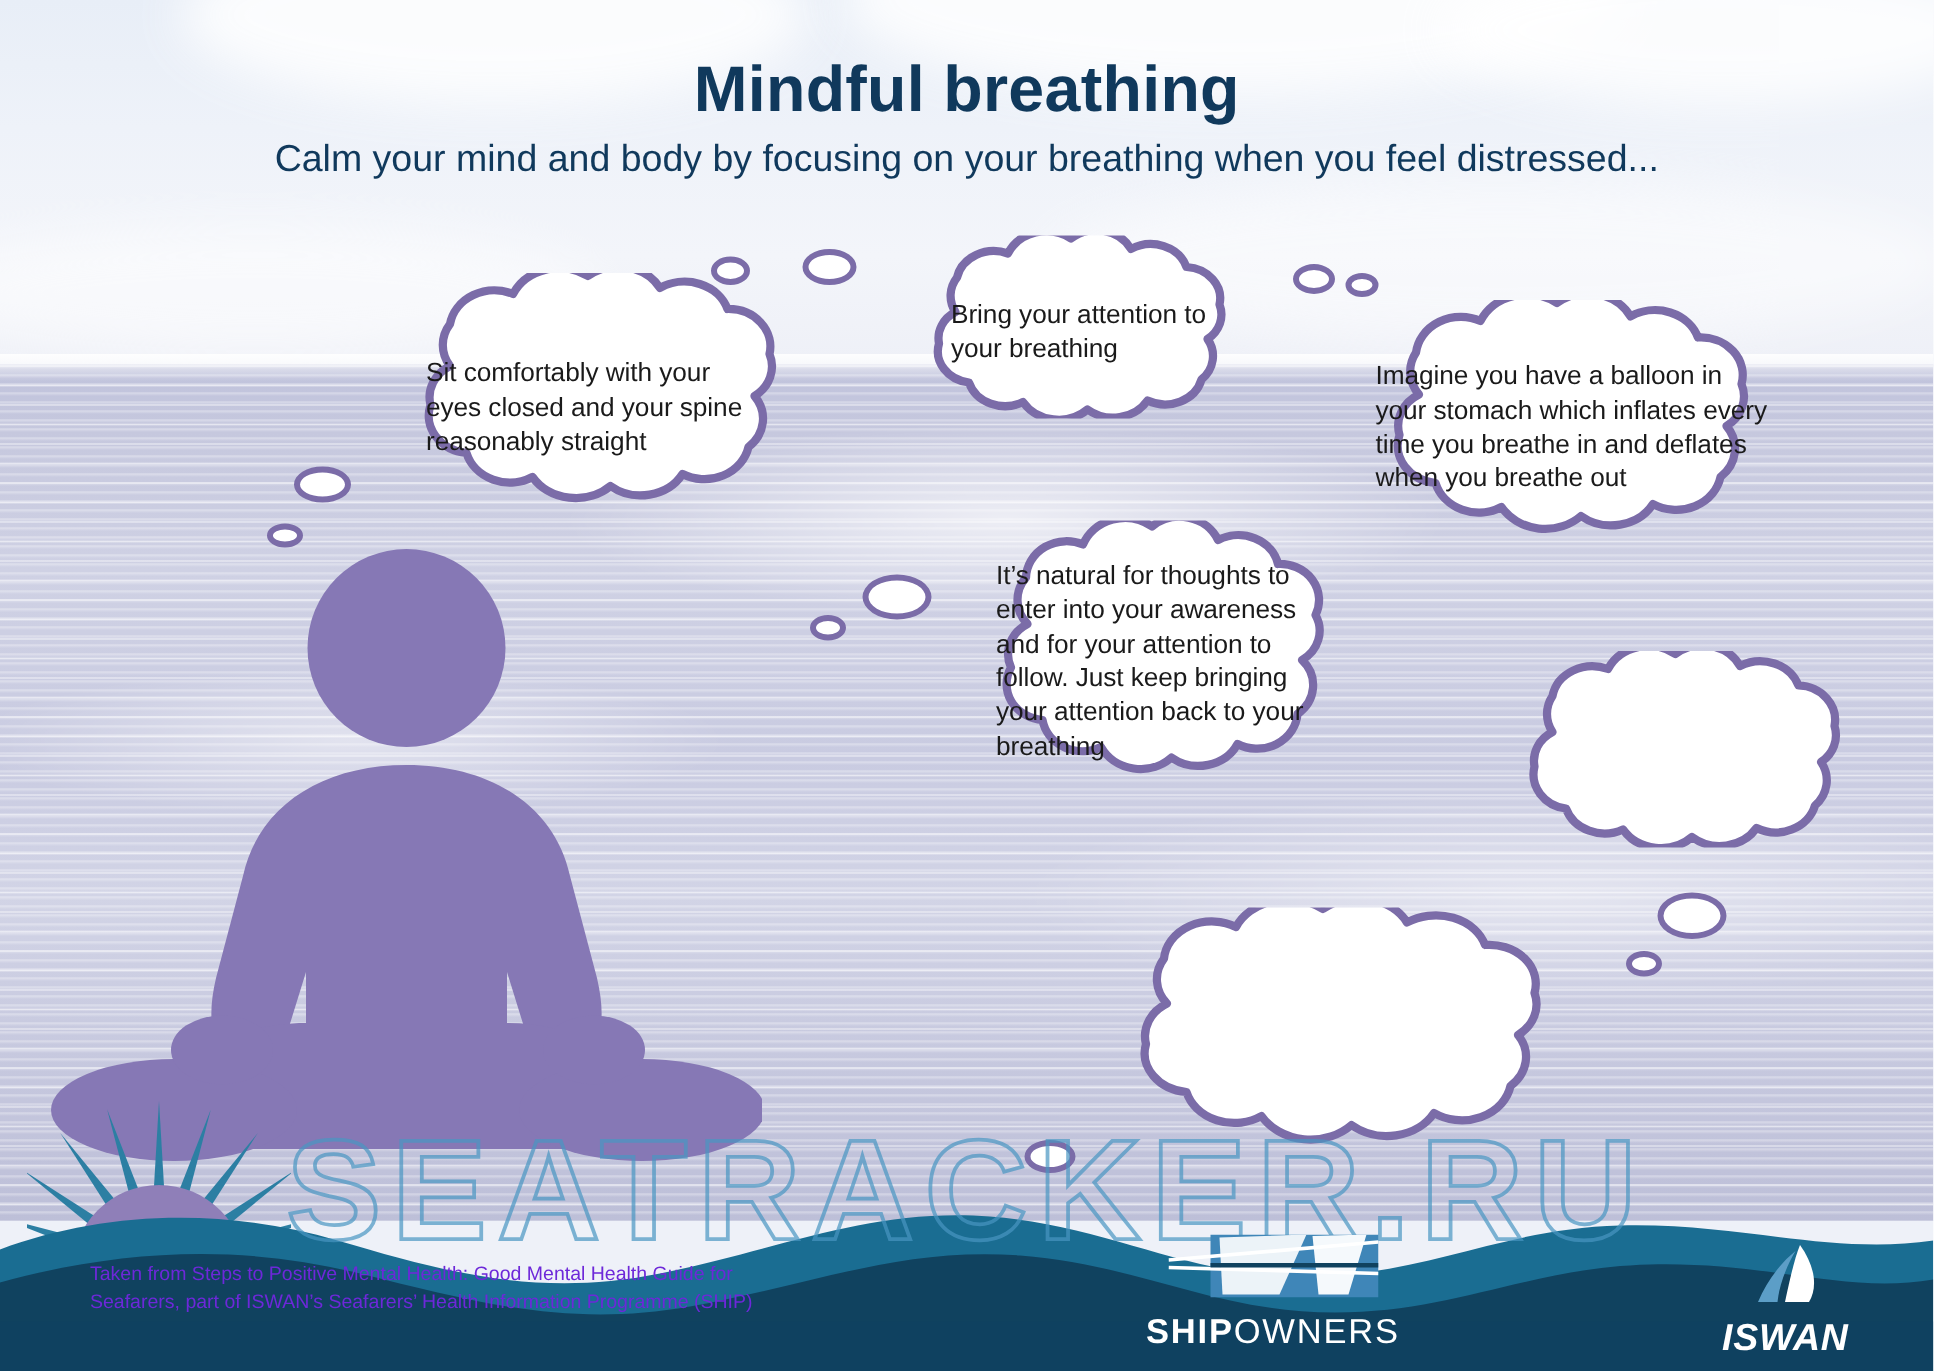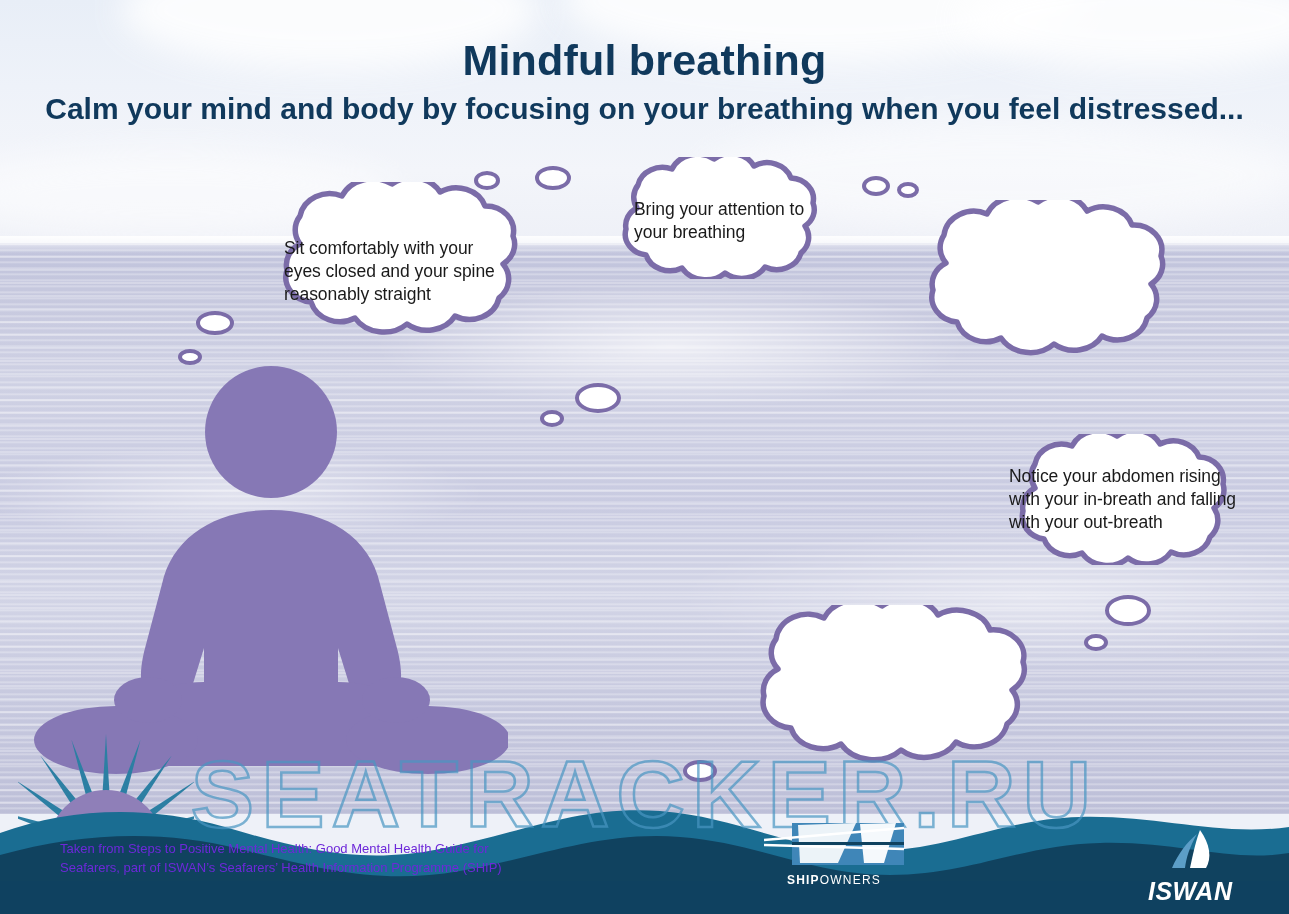--- a/index.html
+++ b/index.html
@@ -63,22 +63,22 @@
     text-align: center;
     font-size: 43px;
     font-weight: bold;
     color: #10395c;
     letter-spacing: .2px;
     z-index: 20;
   }
   .subtitle {
     position: absolute; left: 0; top: 92px; width: 1289px;
     text-align: center;
-    font-size: 30px;
-    font-weight: bold;
+    font-size: 25px;
+    font-weight: normal;
     color: #10395c;
     z-index: 20;
   }
 
   
   .figure { position: absolute; left: 8px; top: 352px; z-index: 6; }
 
   
   .cloud {
     position: absolute;
@@ -113,21 +113,21 @@
     color: #6d28d9;
     z-index: 18;
   }
   .logo-shipowners {
     position: absolute; left: 764px; top: 823px; z-index: 18;
     text-align: center;
   }
   .shipowners-word {
     margin-top: 4px;
     color: #ffffff;
-    font-size: 12px;
+    font-size: 23px;
     letter-spacing: 1.2px;
   }
   .shipowners-word b { font-weight: bold; }
   .shipowners-word span { font-weight: normal; }
 
   .logo-seafarerhelp {
     position: absolute; left: 938px; top: 836px; z-index: 18;
     display: flex; align-items: center; gap: 7px;
   }
   .sfh-text { line-height: 1; }
@@ -323,32 +323,42 @@
   </div>
 
   <div class="cloud" style="left:884px; top:200px;">
     <svg width="318" height="161" viewBox="0 0 318 161" aria-hidden="true">
       <path d="M60,35 a30,27 0 0 1 43,-21 a34,30 0 0 1 51,-12 a32,28 0 0 1 49,9
                a30,26 0 0 1 45,14 a28,25 0 0 1 29,31 a27,24 0 0 1 -10,28
                a28,25 0 0 1 -4,34 a30,27 0 0 1 -45,18 a32,28 0 0 1 -48,8
                a34,30 0 0 1 -53,-6 a30,27 0 0 1 -44,-16 a28,25 0 0 1 -24,-32
                a27,24 0 0 1 13,-27 a28,25 0 0 1 -2,-28 Z" fill="#ffffff" stroke="#7b6ca8" stroke-width="5.5" stroke-linejoin="round"></path>
     </svg>
-  </div>
-
+    <div class="txt" style="left:33px; top:39px; width:262px;">Imagine you have a balloon in your stomach which inflates every time you breathe in and deflates when you breathe out</div>
+  </div>
+
+  <div class="cloud" style="left:632px; top:347px;">
+    <svg width="277" height="187" viewBox="0 0 277 187" aria-hidden="true">
+      <path d="M52,38 a27,25 0 0 1 38,-22 a30,28 0 0 1 46,-12 a28,26 0 0 1 44,9
+               a27,24 0 0 1 40,16 a26,24 0 0 1 25,34 a25,23 0 0 1 -9,30
+               a26,24 0 0 1 -3,36 a27,25 0 0 1 -40,20 a29,26 0 0 1 -44,9
+               a30,28 0 0 1 -47,-7 a27,25 0 0 1 -39,-18 a26,24 0 0 1 -21,-35
+               a25,23 0 0 1 11,-29 a26,24 0 0 1 -1,-31 Z" fill="#ffffff" stroke="#7b6ca8" stroke-width="5.5" stroke-linejoin="round"></path>
+    </svg>
+    <div class="txt" style="left:32px; top:25px; width:222px;">It’s natural for thoughts to enter into your awareness and for your attention to follow. Just keep bringing your attention back to your breathing</div>
+  </div>
 
   <div class="cloud" style="left:985px; top:434px;">
     <svg width="272" height="131" viewBox="0 0 272 131" aria-hidden="true">
       <path d="M50,30 a27,24 0 0 1 37,-18 a30,27 0 0 1 45,-10 a28,25 0 0 1 43,8
                a27,24 0 0 1 39,13 a25,23 0 0 1 24,27 a24,22 0 0 1 -9,24
                a25,23 0 0 1 -4,29 a27,24 0 0 1 -39,15 a29,26 0 0 1 -43,6
                a30,27 0 0 1 -46,-5 a27,24 0 0 1 -38,-14 a25,23 0 0 1 -21,-28
                a24,22 0 0 1 12,-23 a25,23 0 0 1 0,-24 Z" fill="#ffffff" stroke="#7b6ca8" stroke-width="5.5" stroke-linejoin="round"></path>
     </svg>
-    <div class="txt" style="left:24px; top:31px; width:240px;">Notice your abdomen rising with your in-breath and falling with your out-breath</div>
   </div>
 
 
   <div class="cloud" style="left:710px; top:605px;">
     <svg width="370" height="161" viewBox="0 0 370 161" aria-hidden="true">
       <path d="M66,34 a32,27 0 0 1 48,-21 a38,31 0 0 1 58,-12 a36,29 0 0 1 56,9
                a34,27 0 0 1 52,15 a31,26 0 0 1 33,32 a29,25 0 0 1 -11,28
                a31,26 0 0 1 -5,34 a33,28 0 0 1 -51,18 a36,30 0 0 1 -55,8
                a38,32 0 0 1 -60,-6 a33,28 0 0 1 -50,-16 a31,26 0 0 1 -27,-32
                a29,25 0 0 1 14,-27 a31,26 0 0 1 -2,-30 Z" fill="#ffffff" stroke="#7b6ca8" stroke-width="5.5" stroke-linejoin="round"></path>

